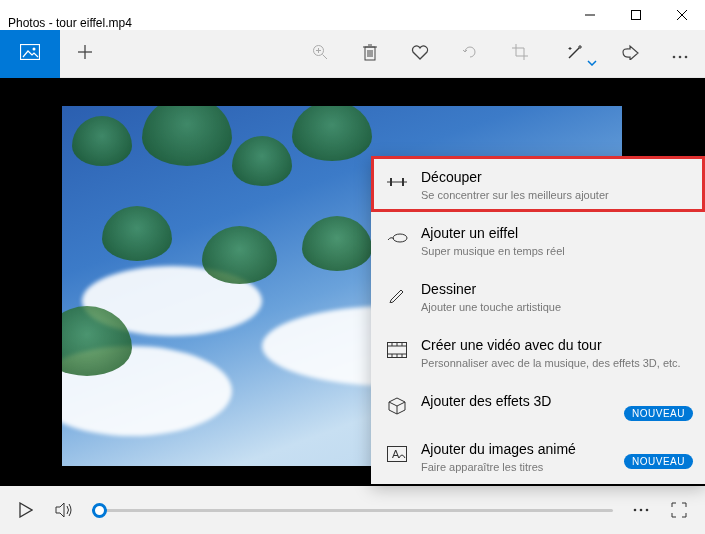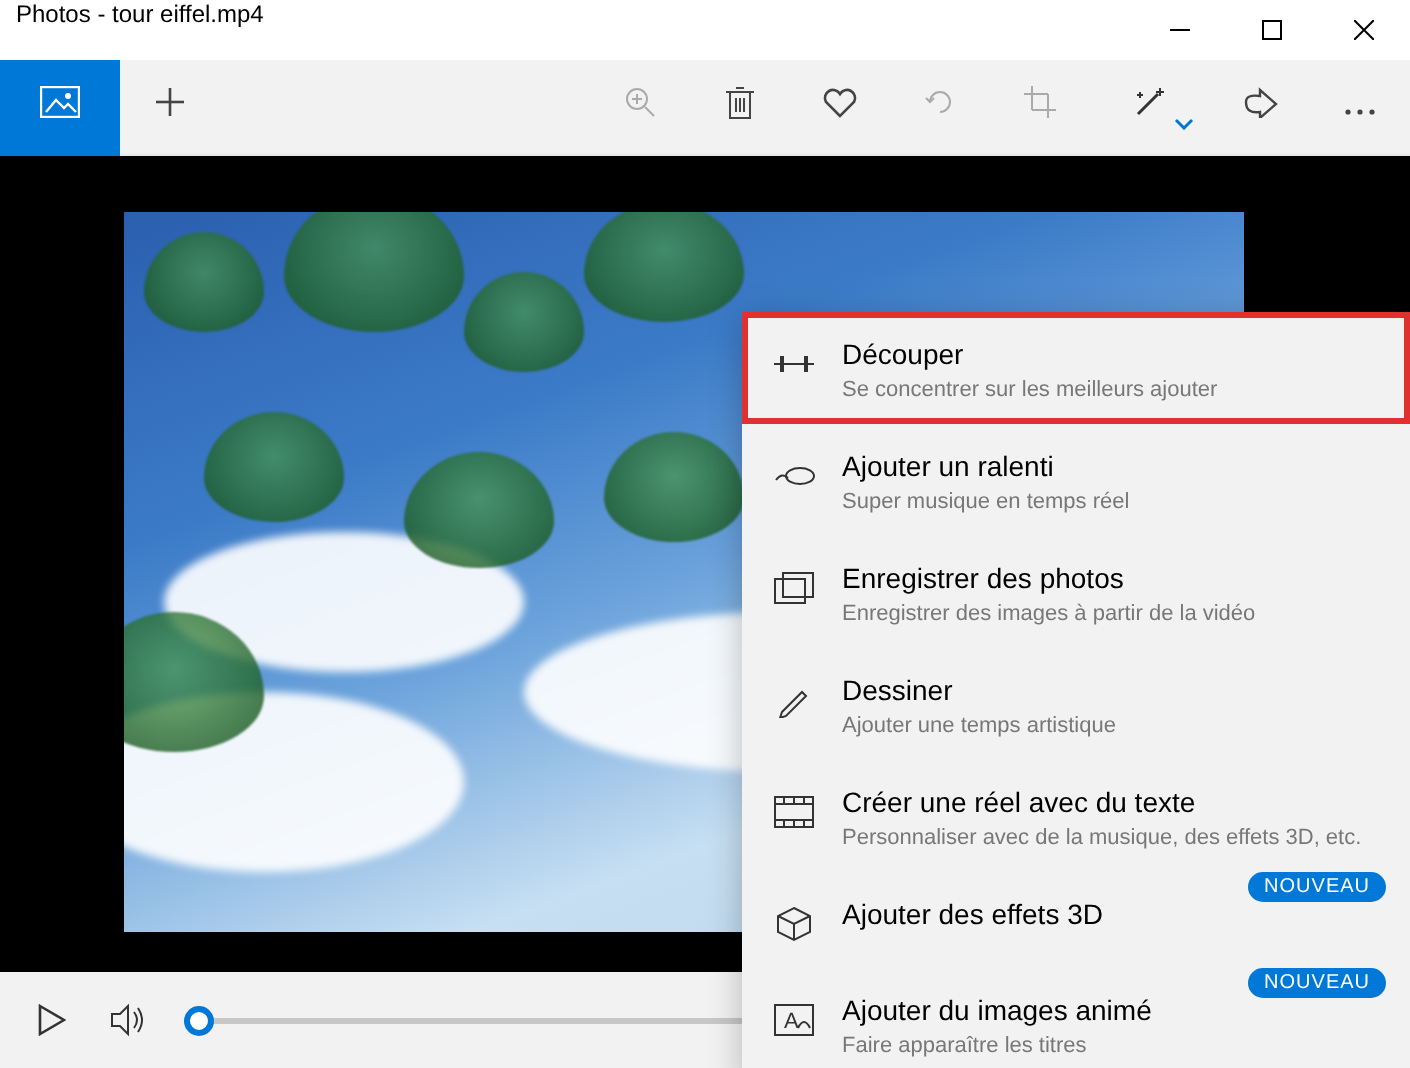--- a/index.html
+++ b/index.html
@@ -1,18 +1,18 @@
 <!DOCTYPE html>
 <html><head>
 <meta charset="utf-8">
 <style>
   * { margin: 0; padding: 0; box-sizing: border-box; font-family: "Segoe UI", sans-serif; }
   body { width: 705px; height: 534px; background: #fff; overflow: hidden; position: relative; }
 
-  .titlebar { height: 30px; display: flex; align-items: flex-start; padding-left: 8px; font-size: 12px; color: #000; }
+  .titlebar { height: 30px; display: flex; align-items: flex-end; padding-left: 8px; font-size: 12px; color: #000; }
   .titlebar-spacer { flex: 1; }
   .winbtn { width: 46px; height: 30px; display: flex; align-items: center; justify-content: center; color: #000; }
   .winbtn svg { display: block; }
 
   .toolbar { height: 48px; display: flex; align-items: center; background: #f2f2f2; border-bottom: 1px solid #e8e8e8; }
   .tool-photo { width: 60px; height: 48px; background: #0078d7; display: flex; align-items: center; justify-content: center; color: #fff; }
   .tool-add { width: 50px; height: 48px; display: flex; align-items: center; justify-content: center; color: #444; }
   .toolbar-spacer { flex: 1; }
   .tool { width: 50px; height: 48px; display: flex; align-items: center; justify-content: center; color: #444; position: relative; }
   .tool.dim { color: #aaa; }
@@ -30,21 +30,21 @@
   .tower::after { content:""; position:absolute; bottom:80px; left:30px; width:60px; height:6px; background:#3a3128; box-shadow: 0 -60px 0 #3a3128; }
   .leaf { position:absolute; width:60px; height:50px; background: radial-gradient(ellipse at 50% 40%, rgba(70,150,70,0.7),rgba(20,80,30,0.85)); border-radius: 50% 50% 50% 50% / 60% 60% 40% 40%; filter: blur(0.5px); }
 
   .dropdown { position: absolute; left: 371px; top: 78px; width: 334px; background: #f2f2f2; box-shadow: 0 4px 16px rgba(0,0,0,0.25); z-index: 10; }
   .menu-item { display: flex; align-items: flex-start; padding: 12px 14px 10px 14px; position: relative; }
   .menu-item.highlighted { outline: 3px solid #e03030; outline-offset: -3px; }
   .menu-icon { width: 24px; height: 24px; flex-shrink: 0; display: flex; align-items: center; justify-content: center; color: #333; margin-top: 2px; }
   .menu-text { margin-left: 12px; flex: 1; }
   .menu-title { font-size: 14px; color: #000; line-height: 18px; }
   .menu-sub { font-size: 11px; color: #777; line-height: 14px; margin-top: 2px; }
-  .badge { position: absolute; right: 12px; top: 0; background: #0078d7; color: #fff; font-size: 10px; padding: 2px 8px; border-radius: 9px; letter-spacing: 0.5px; }
+  .badge { position: absolute; right: 12px; top: 26px; background: #0078d7; color: #fff; font-size: 10px; padding: 2px 8px; border-radius: 9px; letter-spacing: 0.5px; }
 
   .playbar { height: 48px; background: #f2f2f2; display: flex; align-items: center; padding: 0 16px; gap: 18px; }
   .play-icon { width: 20px; height: 20px; display: flex; align-items: center; justify-content: center; color: #333; }
   .track { flex: 1; height: 3px; background: #c8c8c8; position: relative; border-radius: 2px; }
   .thumb { position: absolute; left: 0; top: -6px; width: 15px; height: 15px; border-radius: 50%; background: #fff; border: 3px solid #0078d7; }
 </style>
 </head>
 <body>
 
 <div class="titlebar">
@@ -200,63 +200,51 @@
       </div>
     </div>
     <div class="menu-item">
       <span class="menu-icon">
         <svg width="22" height="12">
             <ellipse cx="14" cy="6" rx="7" ry="4" fill="none" stroke="currentColor"></ellipse>
             <path d="M2 8 Q5 4 8 7" fill="none" stroke="currentColor"></path>
           </svg>
       </span>
       <div class="menu-text">
-        <div class="menu-title">Ajouter un ralenti</div>
+        <div class="menu-title">Ajouter un eiffel</div>
         <div class="menu-sub">Super musique en temps réel</div>
-      </div>
-    </div>
-    <div class="menu-item">
-      <span class="menu-icon">
-        <svg width="20" height="16">
-            <rect x="0.5" y="3.5" width="15" height="12" fill="none" stroke="currentColor"></rect>
-            <rect x="4.5" y="0.5" width="15" height="12" fill="none" stroke="currentColor"></rect>
-          </svg>
-      </span>
-      <div class="menu-text">
-        <div class="menu-title">Enregistrer des photos</div>
-        <div class="menu-sub">Enregistrer des images à partir de la vidéo</div>
       </div>
     </div>
     <div class="menu-item">
       <span class="menu-icon">
         <svg width="18" height="18">
             <path d="M3 15 L13 5 L15 7 L5 17 L2 18 Z" fill="none" stroke="currentColor"></path>
           </svg>
       </span>
       <div class="menu-text">
         <div class="menu-title">Dessiner</div>
-        <div class="menu-sub">Ajouter une temps artistique</div>
+        <div class="menu-sub">Ajouter une touche artistique</div>
       </div>
     </div>
     <div class="menu-item">
       <span class="menu-icon">
         <svg width="20" height="16">
             <rect x="0.5" y="0.5" width="19" height="15" fill="none" stroke="currentColor"></rect>
             <line x1="0" y1="4" x2="20" y2="4" stroke="currentColor"></line>
             <line x1="0" y1="12" x2="20" y2="12" stroke="currentColor"></line>
             <line x1="5" y1="0" x2="5" y2="4" stroke="currentColor"></line>
             <line x1="10" y1="0" x2="10" y2="4" stroke="currentColor"></line>
             <line x1="15" y1="0" x2="15" y2="4" stroke="currentColor"></line>
             <line x1="5" y1="12" x2="5" y2="16" stroke="currentColor"></line>
             <line x1="10" y1="12" x2="10" y2="16" stroke="currentColor"></line>
             <line x1="15" y1="12" x2="15" y2="16" stroke="currentColor"></line>
           </svg>
       </span>
       <div class="menu-text">
-        <div class="menu-title">Créer une réel avec du texte</div>
+        <div class="menu-title">Créer une vidéo avec du tour</div>
         <div class="menu-sub">Personnaliser avec de la musique, des effets 3D, etc.</div>
       </div>
     </div>
     <div class="menu-item">
       <span class="menu-icon">
         <svg width="18" height="18">
             <polygon points="9,1 17,5 17,13 9,17 1,13 1,5" fill="none" stroke="currentColor"></polygon>
             <polyline points="1,5 9,9 17,5" fill="none" stroke="currentColor"></polyline>
             <line x1="9" y1="9" x2="9" y2="17" stroke="currentColor"></line>
           </svg>

